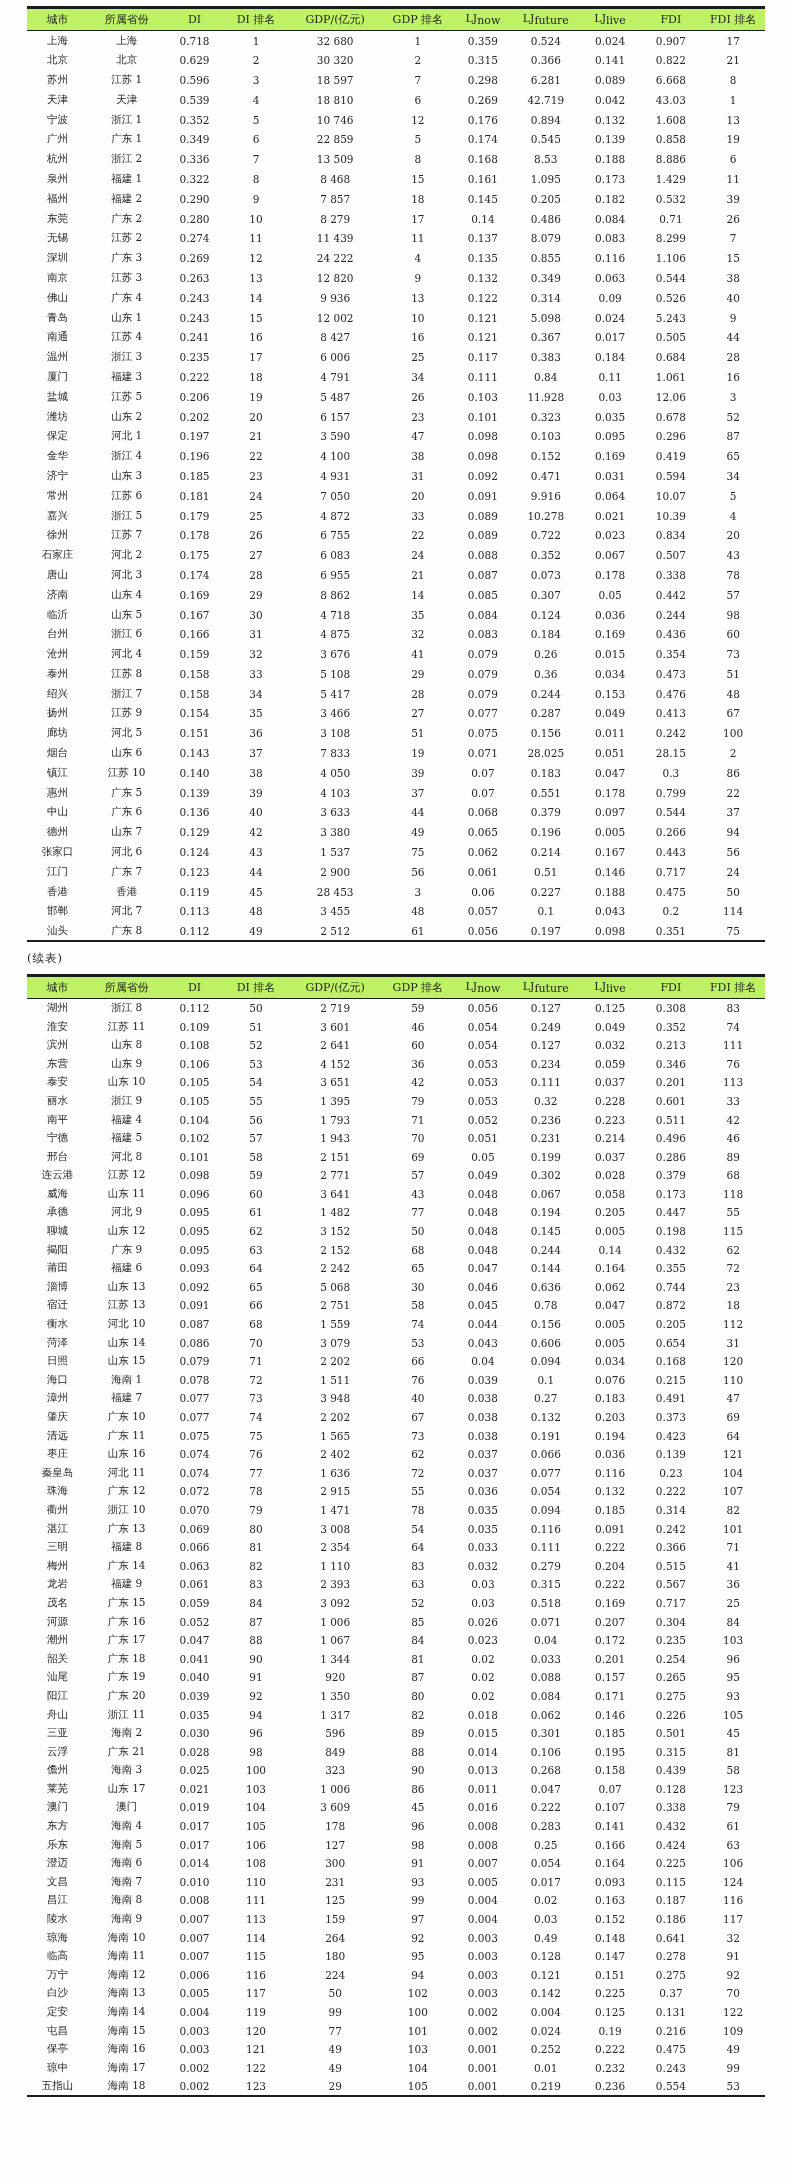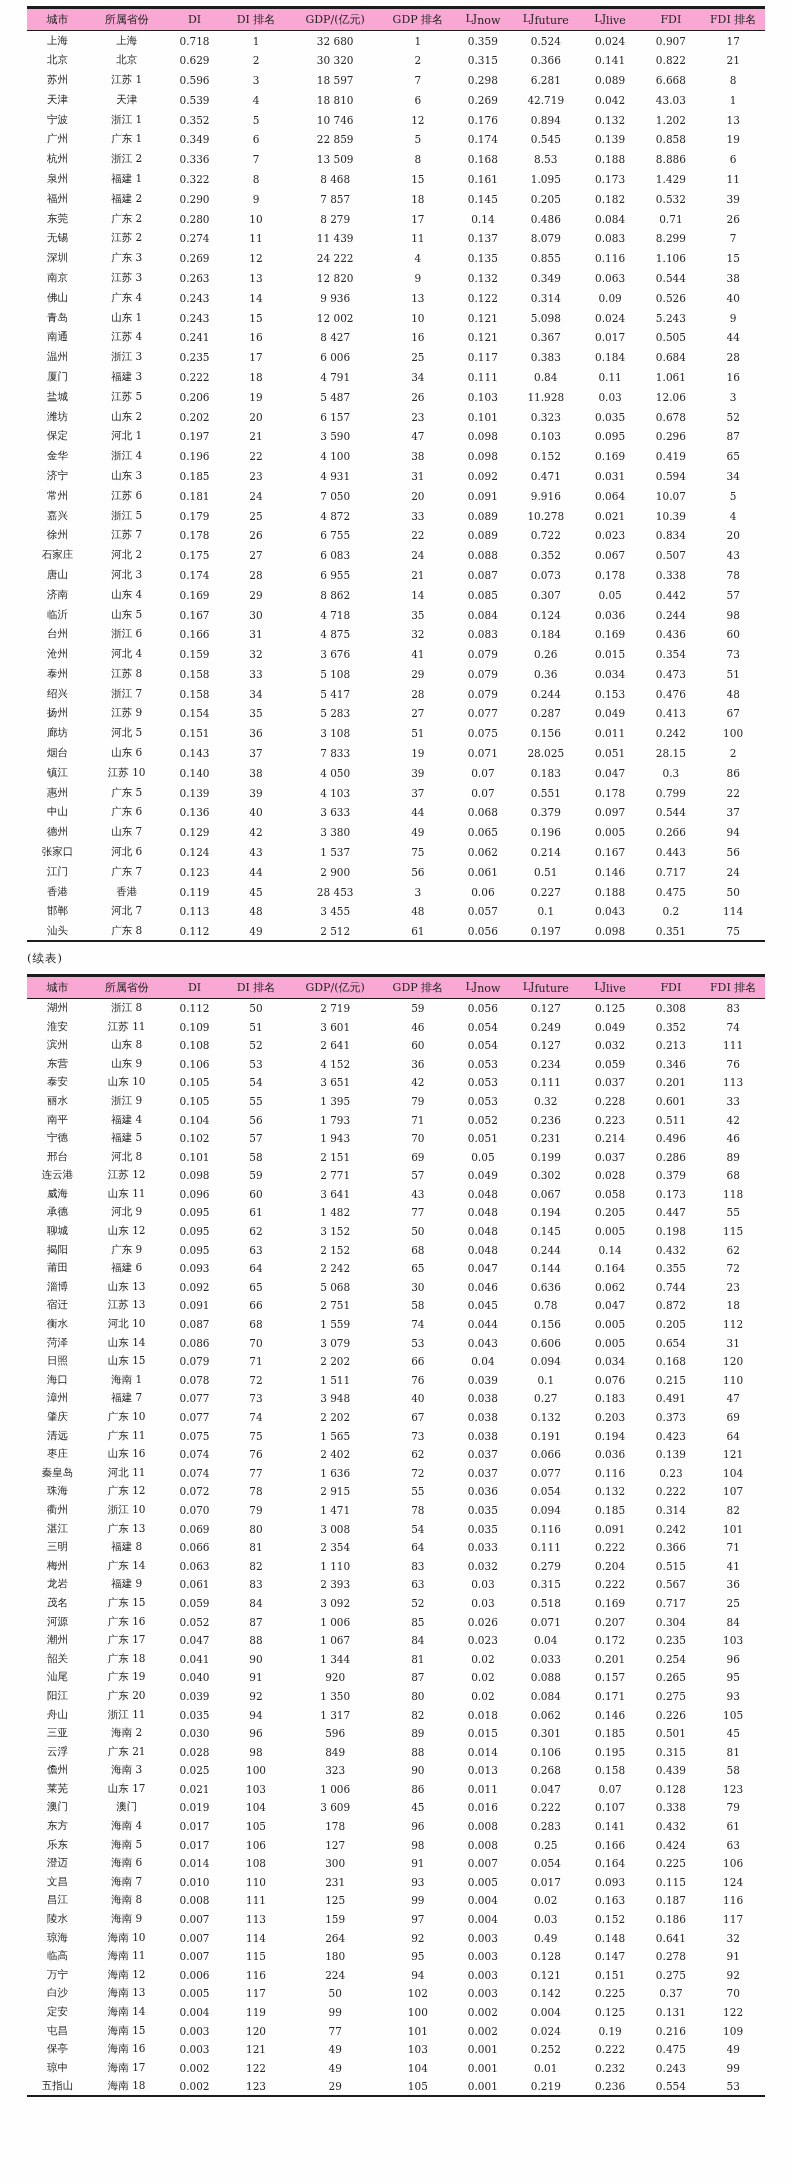--- a/index.html
+++ b/index.html
@@ -16,21 +16,21 @@
     background: #fefefe;
   }
   table.rank-table {
     width: 738px;
     border-collapse: collapse;
     table-layout: fixed;
     border-top: 3px solid #1c1c1c;
     border-bottom: 2.5px solid #1c1c1c;
   }
   table.rank-table thead tr {
-    background: #f9a8d4;
+    background: #bef264;
     border-top: 1px solid #1c1c1c;
     border-bottom: 1.5px solid #1c1c1c;
   }
   table.rank-table th {
     font-weight: normal;
     font-size: 11px;
     height: 23px;
     text-align: center;
     white-space: nowrap;
     color: #1f1f1f;
@@ -158,21 +158,21 @@
         <tr>
           <td>宁波</td>
           <td>浙江 1</td>
           <td>0.352</td>
           <td>5</td>
           <td>10 746</td>
           <td>12</td>
           <td>0.176</td>
           <td>0.894</td>
           <td>0.132</td>
-          <td>1.202</td>
+          <td>1.608</td>
           <td>13</td>
         </tr>
         <tr>
           <td>广州</td>
           <td>广东 1</td>
           <td>0.349</td>
           <td>6</td>
           <td>22 859</td>
           <td>5</td>
           <td>0.174</td>
@@ -543,21 +543,21 @@
           <td>0.244</td>
           <td>0.153</td>
           <td>0.476</td>
           <td>48</td>
         </tr>
         <tr>
           <td>扬州</td>
           <td>江苏 9</td>
           <td>0.154</td>
           <td>35</td>
-          <td>5 283</td>
+          <td>3 466</td>
           <td>27</td>
           <td>0.077</td>
           <td>0.287</td>
           <td>0.049</td>
           <td>0.413</td>
           <td>67</td>
         </tr>
         <tr>
           <td>廊坊</td>
           <td>河北 5</td>

